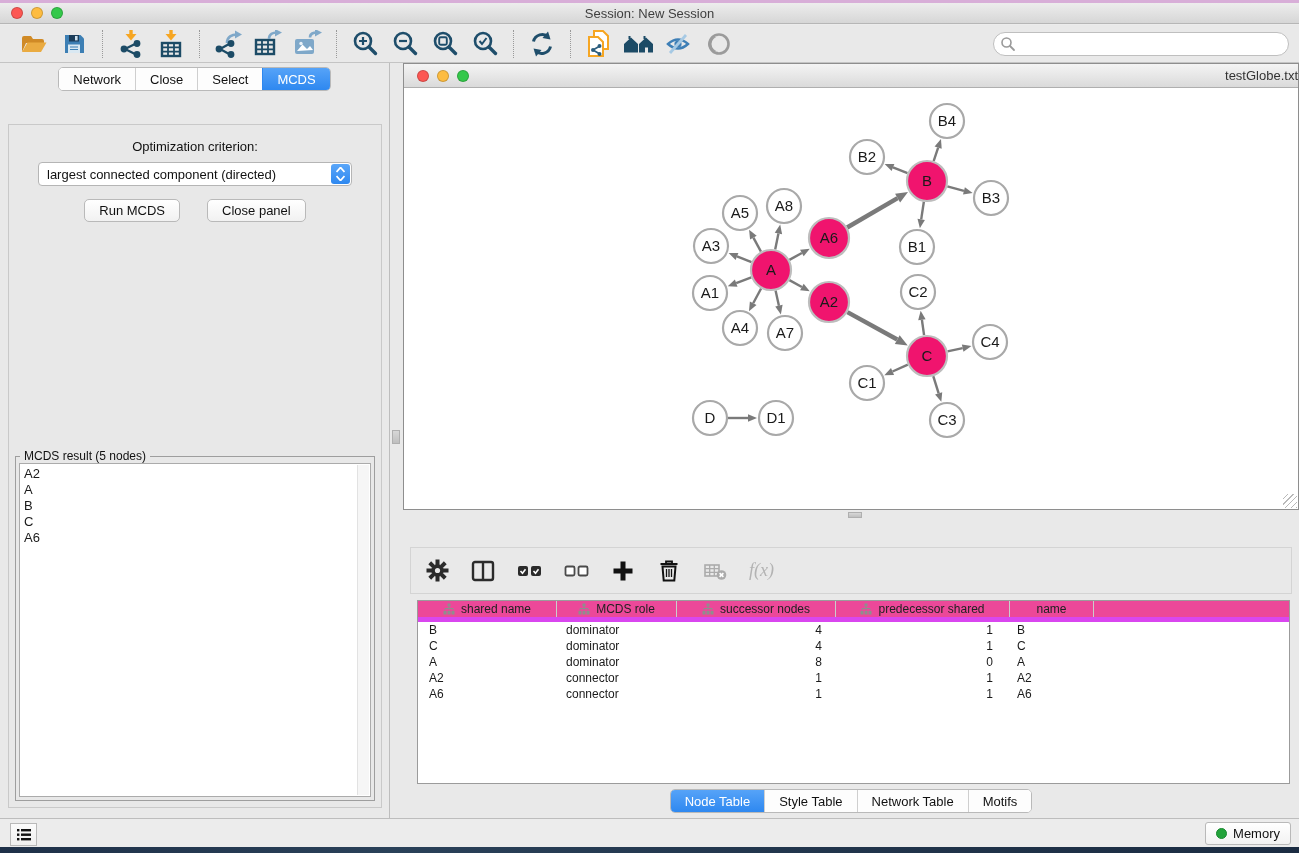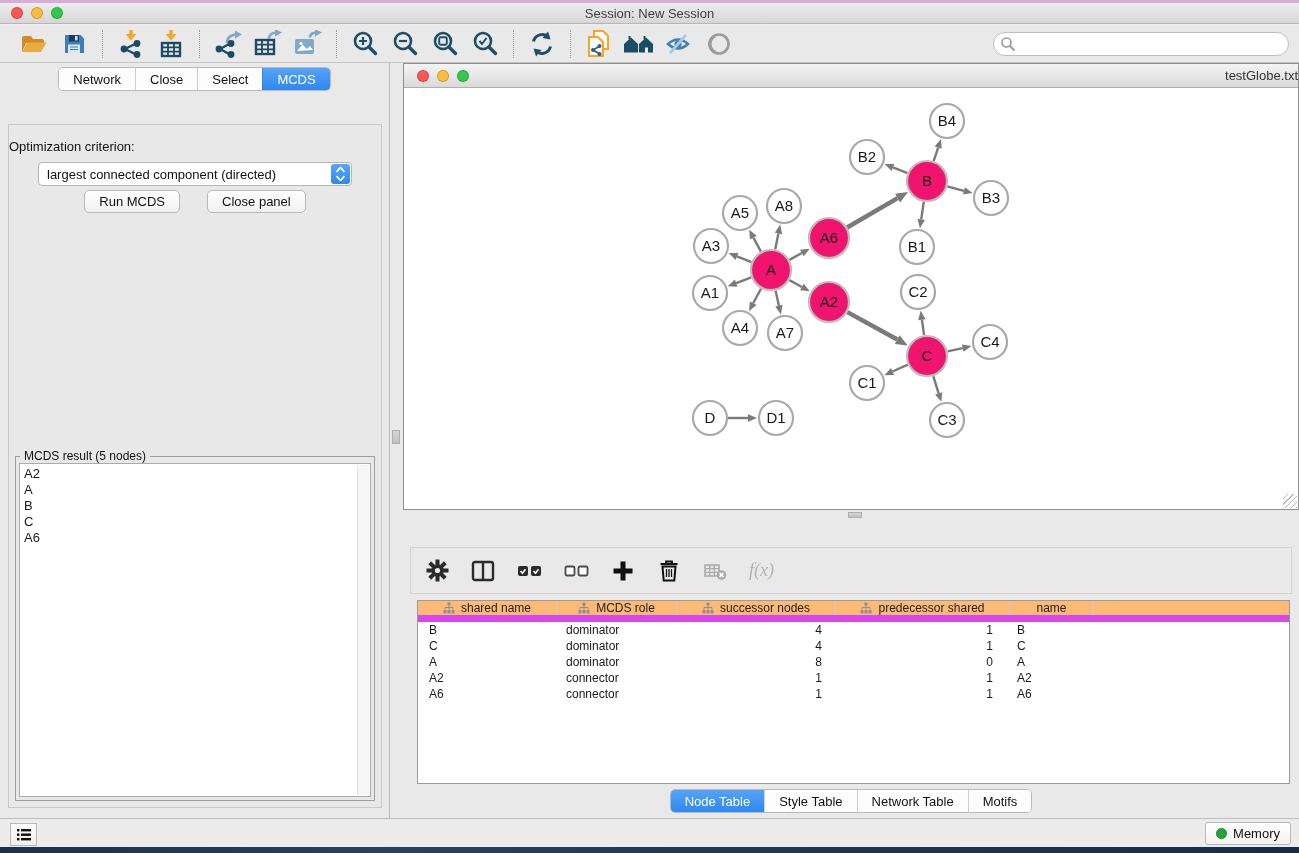--- a/index.html
+++ b/index.html
@@ -26,24 +26,24 @@
   .control-panel{top:63px;left:0;width:390px;height:755px;background:#E9E9E9;border-right:1px solid #BDBDBD}
   .panel-head{height:28px;display:flex;align-items:center;padding:0 10px;font-size:13px;color:#222}
   .panel-head .spacer{flex:1}
   .mini-btn{width:16px;height:16px;display:flex;align-items:center;justify-content:center;margin-left:7px}
   .seg-bar{display:flex;justify-content:center;margin-top:4px}
   .seg-group{display:flex;border:1px solid #B9B9B9;border-radius:5px;overflow:hidden;background:#FDFDFD}
   .seg{padding:3px 14px;font-size:13px;color:#111;border-left:1px solid #CFCFCF;background:#FDFDFD;height:22px;display:flex;align-items:center}
   .seg:first-child{border-left:none}
   .seg.active{background:linear-gradient(#56A3F8,#2E88F0);color:#fff;border-left-color:#2E88F0}
   .cp-content{position:absolute;left:8px;right:7px;top:61px;bottom:10px;background:#E8E8E8;border:1px solid #C9C9C9}
-  .opt-label{margin-top:14px;font-size:13px;color:#111}
+  .opt-label{text-align:center;margin-top:14px;font-size:13px;color:#111}
   .select-box{position:relative;margin:8px auto 0;width:314px;height:24px;background:#fff;border:1px solid #B5B5B5;border-radius:4px;display:flex;align-items:center;font-size:13px;padding-left:8px;color:#111}
   .select-stepper{position:absolute;right:1px;top:1px;width:19px;height:20px;border-radius:3px;background:linear-gradient(#5AA6F9,#2E88F0);display:flex;flex-direction:column;align-items:center;justify-content:center;gap:2px}
-  .btn-row{display:flex;justify-content:center;gap:27px;margin-top:4px}
+  .btn-row{display:flex;justify-content:center;gap:27px;margin-top:13px}
   .push-btn{height:23px;padding:0 14px;background:linear-gradient(#FFFFFF,#F1F1F1);border:1px solid #B9B9B9;border-radius:5px;font-size:13px;color:#111;display:flex;align-items:center}
   .result-group{position:absolute;left:6px;right:6px;top:331px;bottom:6px;border:1px solid #9E9E9E}
   .result-legend{position:absolute;top:-8px;left:4px;background:#E8E8E8;padding:0 4px;font-size:12px;color:#111}
   .result-list{position:absolute;left:3px;right:3px;top:6px;bottom:3px;background:#fff;border:1px solid #ABABAB;font-size:13px;padding:2px 0 0 4px}
   .result-list .item{line-height:16px}
   .result-scroll{position:absolute;top:1px;bottom:1px;right:1px;width:12px;background:#F6F6F6;border-left:1px solid #E2E2E2}
 
   
   .v-splitter{top:63px;left:390px;width:13px;height:755px;background:#E9E9E9}
   .v-grip{position:absolute;left:2px;top:367px;width:8px;height:14px;background:linear-gradient(#D7D7D7,#BFBFBF);border:1px solid #AFAFAF}
@@ -56,21 +56,21 @@
   .frame-title{position:absolute;left:0;right:0;text-align:right;font-size:13px;color:#333}
   .frame-content{position:absolute;left:0;right:0;top:24px;bottom:0;background:#fff}
   .corner-grip{position:absolute;right:1px;bottom:1px;width:14px;height:14px;background:repeating-linear-gradient(135deg,transparent 0 3px,#B9B9B9 3px 4px)}
 
   
   .table-panel{top:520px;left:403px;width:896px;height:298px;background:#E9E9E9}
   .tp-toolbar{position:absolute;left:7px;right:7px;top:27px;height:47px;border:1px solid #D4D4D4;display:flex;align-items:center;padding-left:14px;gap:22px}
   .tp-ico{display:flex;align-items:center;justify-content:center;min-width:24px;height:24px}
   .fx-label{font-family:"Liberation Serif",serif;font-style:italic;font-size:18px;color:#B3B3B3}
   .data-table{position:absolute;left:14px;right:9px;top:80px;bottom:34px;background:#fff;border:1px solid #9B9B9B;overflow:hidden}
-  .thead{display:flex;height:21px;background:#fdba74;border-bottom:7px solid #d946ef;font-size:12px;color:#222}
+  .thead{display:flex;height:21px;background:#ec4899;border-bottom:5px solid #d946ef;font-size:12px;color:#222}
   .th{display:flex;align-items:center;justify-content:center;gap:6px;border-right:1px solid #CCCCCC;height:100%}
   .th:last-child{border-right:none}
   .trow{display:flex;height:16px;font-size:12px;align-items:center}
   .td{height:100%;display:flex;align-items:center}
   .c0{width:139px}.c1{width:120px}.c2{width:159px}.c3{width:174px}.c4{width:84px}.cF{flex:1}
   .td.c0{padding-left:11px}.td.c1{padding-left:9px}
   .td.c2{justify-content:flex-end;padding-right:14px}.td.c3{justify-content:flex-end;padding-right:17px}
   .td.c4{padding-left:7px}
   .tp-tabs{position:absolute;left:0;right:0;top:269px;display:flex;justify-content:center}
 

